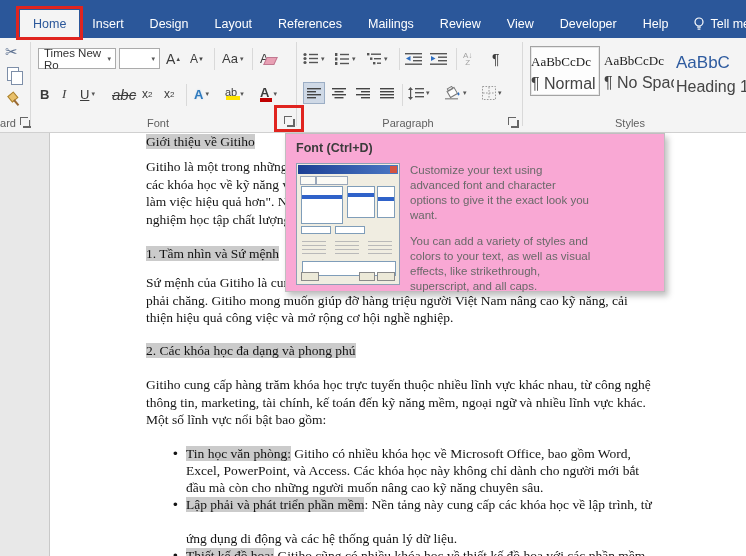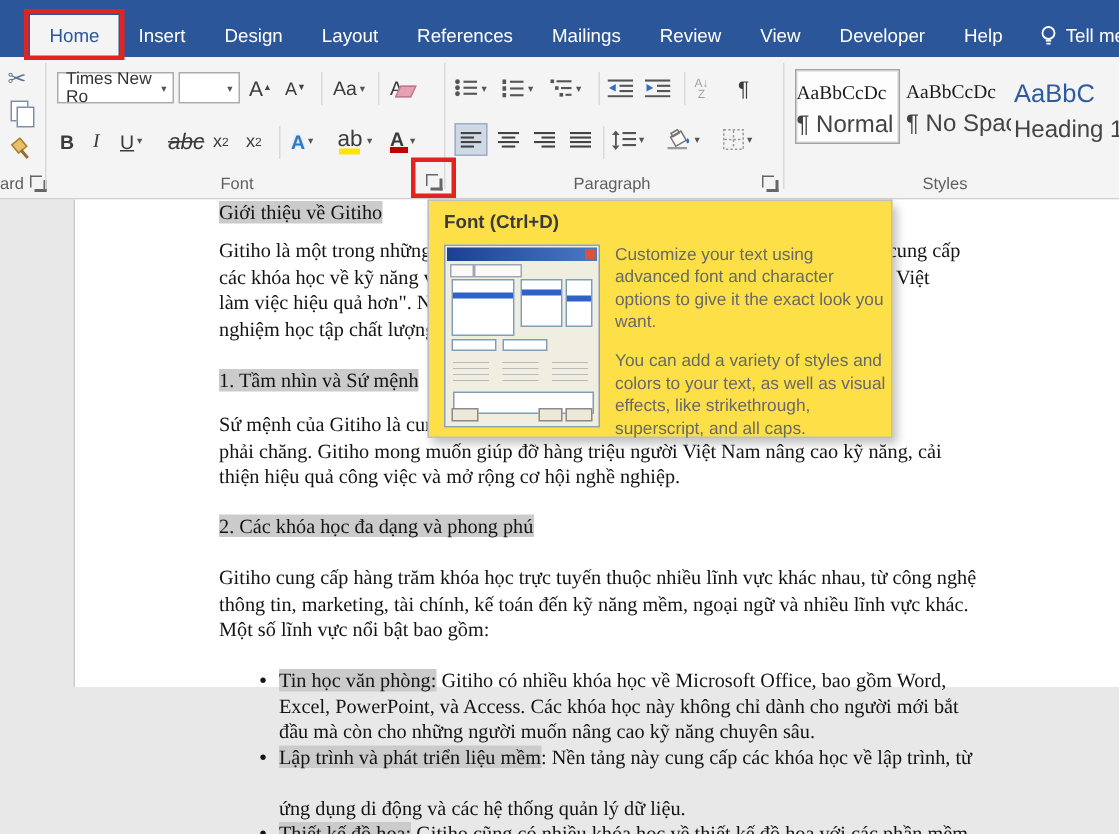--- a/index.html
+++ b/index.html
@@ -61,31 +61,31 @@
   .style-prev{font-family:"Liberation Serif",serif;font-size:13px;color:#1a1a1a;white-space:nowrap;}
   .style-prev.h1{font-family:"Liberation Sans",sans-serif;color:#2e5b9f;font-size:17px;}
   .style-name{font-size:16px;color:#444;margin-top:5px;white-space:nowrap;}
 
   
   #launcher-redbox{position:absolute;left:274px;top:105px;width:30px;height:27px;
       border:3px solid #e0241f;z-index:30;box-sizing:border-box;}
 
   
   #docarea{position:absolute;left:0;top:133px;width:746px;height:423px;background:#e8e8e8;}
-  #page{position:absolute;left:49px;top:0;width:697px;height:325px;background:#fff;
+  #page{position:absolute;left:49px;top:0;width:697px;height:423px;background:#fff;
         border-left:1px solid #c9c9c9;}
   #doc-text{position:absolute;left:96px;top:0;width:600px;height:423px;
         font-family:"Liberation Serif",serif;font-size:13.5px;color:#141414;}
   .doc-line{position:absolute;white-space:nowrap;height:18px;line-height:18px;}
   .doc-line .hl{background:#cbcbcb;}
   .doc-line .bullet{display:inline-block;width:13px;margin-left:27px;
         font-family:"Liberation Sans",sans-serif;}
 
   
-  #tooltip{position:absolute;left:285px;top:133px;width:310px;height:159px;background:#fde047;
+  #tooltip{position:absolute;left:285px;top:133px;width:380px;height:159px;background:#f9a8d4;
       border:1px solid #bfbfbf;box-shadow:3px 4px 6px rgba(0,0,0,.25);z-index:20;
       box-sizing:border-box;}
   .tt-title{position:absolute;left:10px;top:7px;font-size:12.5px;font-weight:bold;color:#3b3b3b;}
   .tt-body{position:absolute;left:124px;top:29px;width:184px;font-size:11.5px;
       line-height:15px;color:#696969;}
   .tt-body p{margin:0 0 11px 0;}
   
   .thumb{position:absolute;left:10px;top:29px;width:104px;height:122px;background:#f0ede1;
       border:1px solid #8ea0b5;box-sizing:border-box;}
   .t-bar{position:absolute;left:1px;top:1px;right:1px;height:9px;
@@ -212,21 +212,21 @@
     <div class="rbtn" style="left:164px;top:44px;height:24px;font-size:12px">
         <span>x</span>
         <sup style="font-size:8px">2</sup>
       </div>
     <div class="vsep" style="left:186px;top:46px;height:22px"></div>
     <div class="rbtn" style="left:194px;top:44px;height:24px">
         <span class="fx-a">A</span>
         <span class="arrow">▾</span>
       </div>
     <div class="rbtn" style="left:224px;top:44px;height:24px;position:absolute">
-      <span style="position:relative;padding:0 1px 4px 1px;font-size:15px"><span>ab</span><span class="bar bar-y"></span></span>
+      <span style="position:relative;padding:0 1px 4px 1px;font-size:11px"><span>ab</span><span class="bar bar-y"></span></span>
         <span class="arrow">▾</span>
     </div>
     <div class="rbtn" style="left:258px;top:44px;height:24px">
       <span style="position:relative;padding:0 2px 4px 2px;font-weight:bold"><span>A</span><span class="bar bar-r"></span></span>
         <span class="arrow">▾</span>
     </div>
 
     <div class="grp-label" style="left:38px;width:240px">Font</div>
     <div class="launcher" style="left:282px;bottom:4px">
         <i></i>
@@ -397,21 +397,21 @@
           <div class="doc-line" style="top: 141px; left: 0px;"><span>Sứ mệnh của Gitiho là cung cấp nền giáo dục chất lượng cao, dễ tiếp cận và giá cả</span></div>
           <div class="doc-line" style="top: 159px; left: 0px;"><span>phải chăng. Gitiho mong muốn giúp đỡ hàng triệu người Việt Nam nâng cao kỹ năng, cải</span></div>
           <div class="doc-line" style="top: 176px; left: 0px;"><span>thiện hiệu quả công việc và mở rộng cơ hội nghề nghiệp.</span></div>
           <div class="doc-line" style="top: 209px; left: 0px;"><span class="hl">2. Các khóa học đa dạng và phong phú</span></div>
           <div class="doc-line" style="top: 243px; left: 0px;"><span>Gitiho cung cấp hàng trăm khóa học trực tuyến thuộc nhiều lĩnh vực khác nhau, từ công nghệ</span></div>
           <div class="doc-line" style="top: 261px; left: 0px;"><span>thông tin, marketing, tài chính, kế toán đến kỹ năng mềm, ngoại ngữ và nhiều lĩnh vực khác.</span></div>
           <div class="doc-line" style="top: 278px; left: 0px;"><span>Một số lĩnh vực nổi bật bao gồm:</span></div>
           <div class="doc-line" style="top: 312px; left: 0px;"><span class="bullet">•</span><span class="hl">Tin học văn phòng:</span><span> Gitiho có nhiều khóa học về Microsoft Office, bao gồm Word,</span></div>
           <div class="doc-line" style="top: 329px; left: 40px;"><span>Excel, PowerPoint, và Access. Các khóa học này không chỉ dành cho người mới bắt</span></div>
           <div class="doc-line" style="top: 346px; left: 40px;"><span>đầu mà còn cho những người muốn nâng cao kỹ năng chuyên sâu.</span></div>
-          <div class="doc-line" style="top: 363px; left: 0px;"><span class="bullet">•</span><span class="hl">Lập trình và phát triển liệu mềm</span><span>: Nền tảng này cung cấp các khóa học về lập trình, từ</span></div>
+          <div class="doc-line" style="top: 363px; left: 0px;"><span class="bullet">•</span><span class="hl">Lập phải và phát triển phần mềm</span><span>: Nền tảng này cung cấp các khóa học về lập trình, từ</span></div>
           <div class="doc-line" style="top: 397px; left: 40px;"><span>ứng dụng di động và các hệ thống quản lý dữ liệu.</span></div>
           <div class="doc-line" style="top: 414px; left: 0px;"><span class="bullet">•</span><span class="hl">Thiết kế đồ họa:</span><span> Gitiho cũng có nhiều khóa học về thiết kế đồ họa với các phần mềm</span></div>
         </div>
     </div>
   </div>
 
   <div id="tooltip">
     <div class="tt-title">Font (Ctrl+D)</div>
     <div class="thumb">
       <div class="t-bar">

